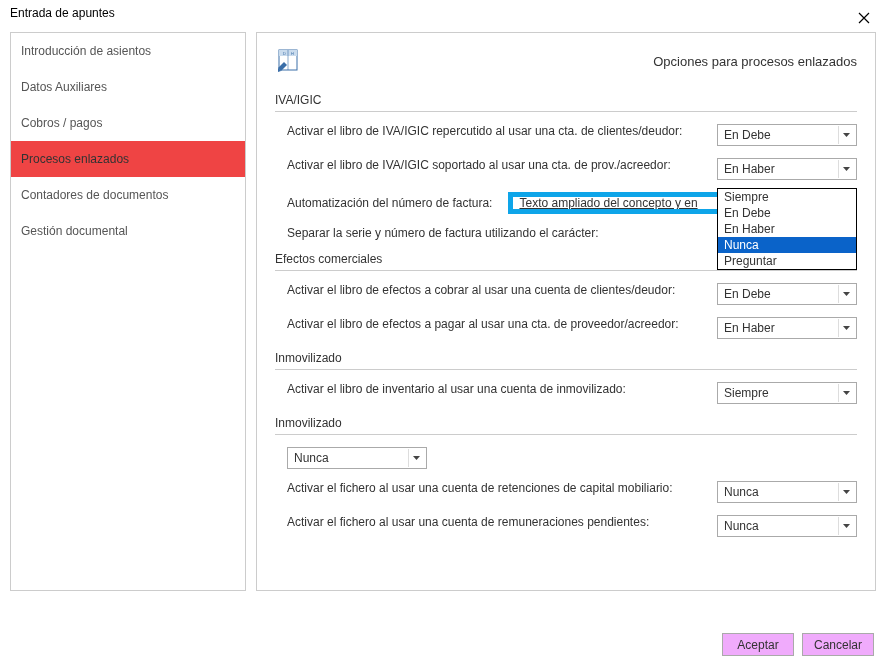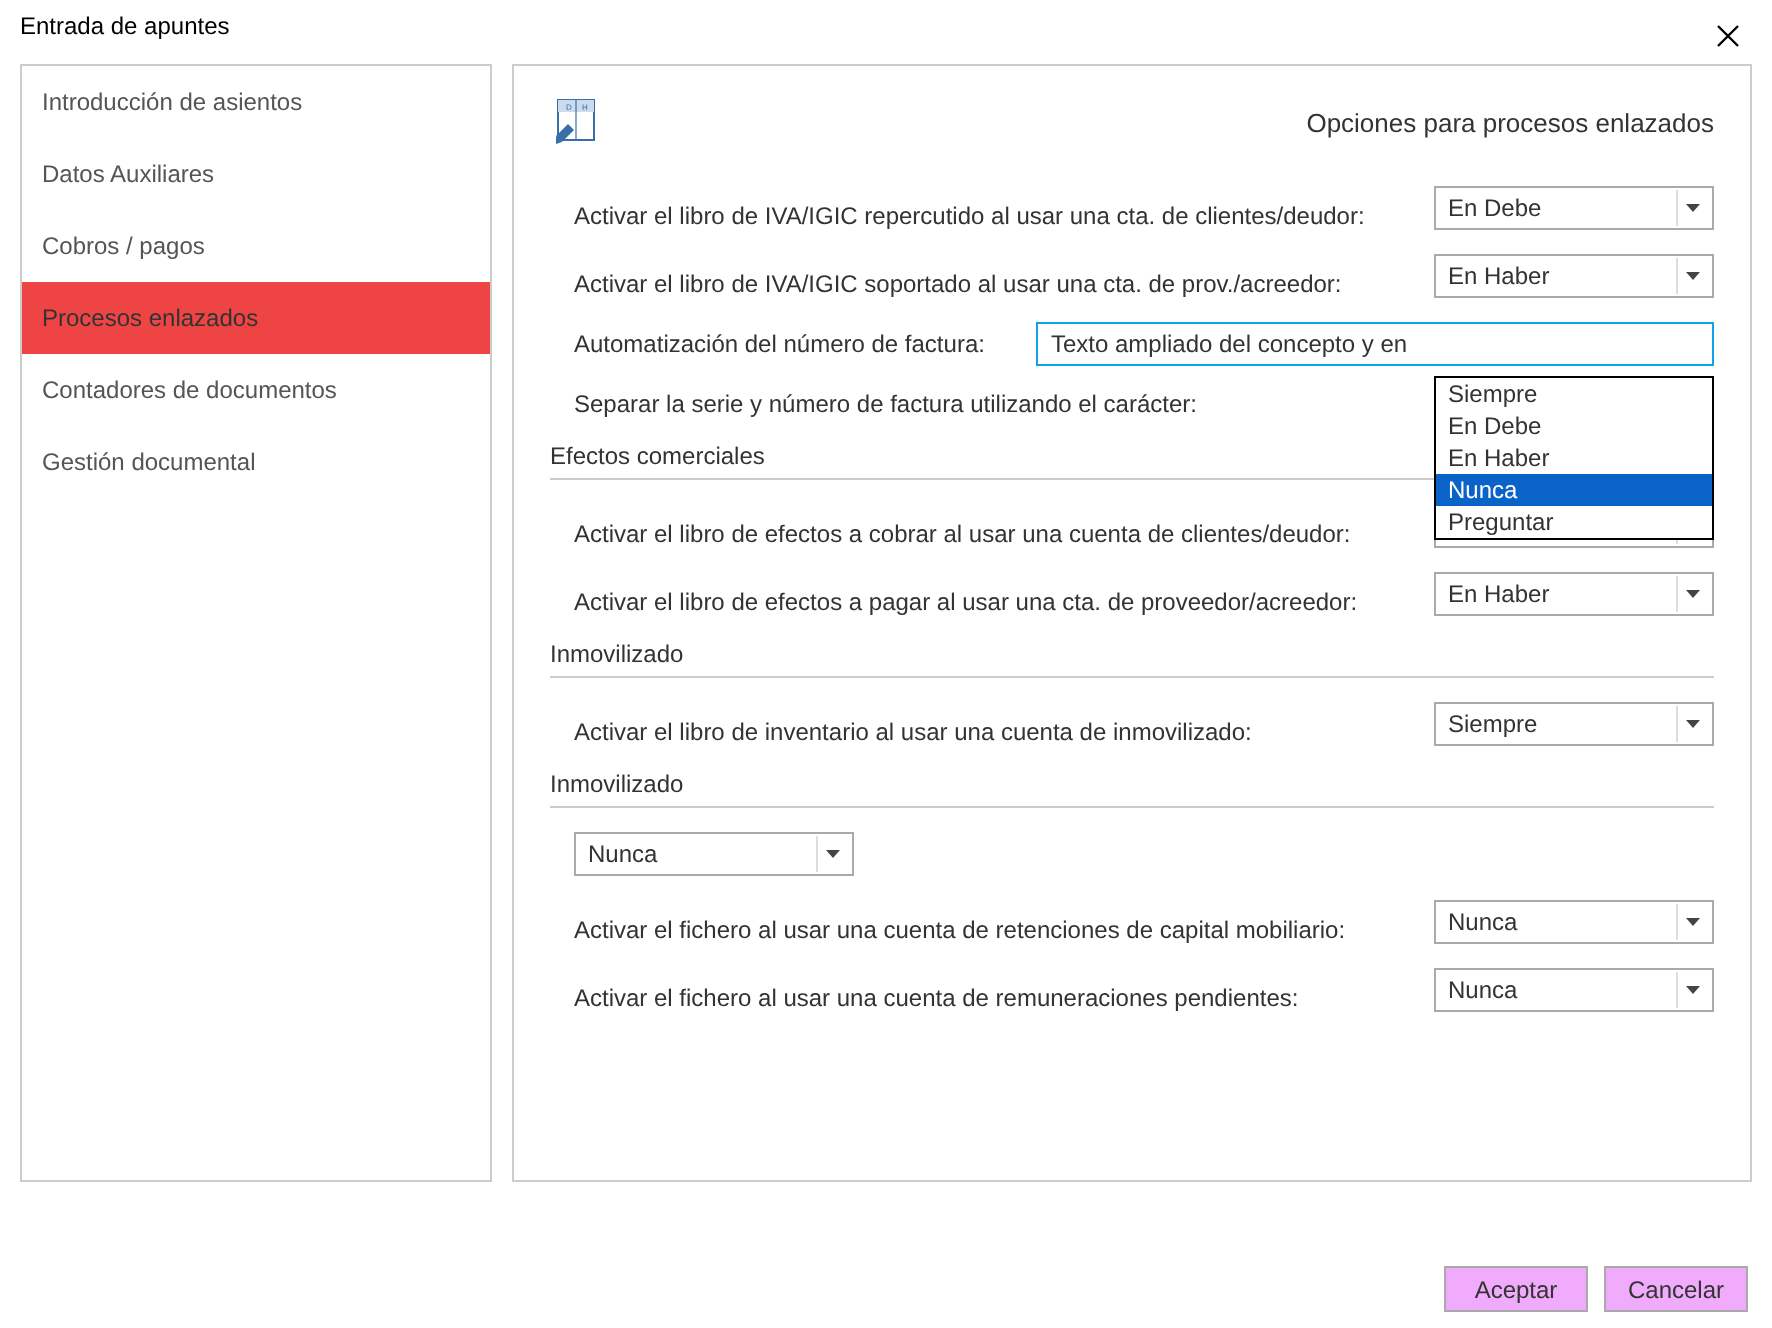--- a/index.html
+++ b/index.html
@@ -77,21 +77,21 @@
     .section-header {
       font-size: 12px;
       color: #333;
       border-bottom: 1px solid #ccc;
       padding-bottom: 4px;
       margin-bottom: 12px;
       margin-top: 8px;
     }
     .form-row {
       display: flex;
-      align-items: flex-end;
+      align-items: flex-start;
       margin-bottom: 12px;
       padding-left: 12px;
     }
     .form-label {
       flex: 1;
       font-size: 12px;
       color: #333;
       padding-right: 10px;
     }
     .combo {
@@ -110,35 +110,36 @@
       width: 16px;
       height: 18px;
       display: flex;
       align-items: center;
       justify-content: center;
       border-left: 1px solid #ddd;
     }
     .combo-arrow svg { width: 7px; height: 4px; }
     .text-input {
       height: 22px;
-      border: 1px solid #0ea5e9;
+      border: 5px solid #0ea5e9;
       background: #fff;
       padding: 0 6px;
       font-size: 12px;
       display: flex;
       align-items: center;
       overflow: hidden;
       white-space: nowrap;
+      text-decoration: underline;
     }
     .inline-row {
       display: flex;
       align-items: center;
       margin-bottom: 12px;
       padding-left: 12px;
-      gap: 26px;
+      gap: 16px;
     }
     .dropdown-list {
       position: absolute;
       border: 1px solid #000;
       background: #fff;
       z-index: 100;
       width: 140px;
     }
     .dropdown-option {
       padding: 1px 6px;
@@ -200,20 +201,21 @@
           <text x="7" y="7" font-size="4" fill="#3a6ea8">D</text>
           <text x="15" y="7" font-size="4" fill="#3a6ea8">H</text>
           <line x1="12" y1="2" x2="12" y2="22" stroke="#3a6ea8" stroke-width="0.6"></line>
           <path d="M2 20 L8 14 L11 17 L5 23 Z" fill="#3a6ea8"></path>
           <path d="M2 20 L5 23 L2 24 Z" fill="#3a6ea8"></path>
         </svg>
       </div>
       <span class="page-title">Opciones para procesos enlazados</span>
     </div>
 
+    <div class="section-header">IVA/IGIC</div>
 
     <div class="form-row">
       <span class="form-label">Activar el libro de IVA/IGIC repercutido al usar una cta. de clientes/deudor:</span>
       <div class="combo">
         <span>En Debe</span>
         <span class="combo-arrow">
             <svg viewBox="0 0 7 4">
               <path d="M0 0 L3.5 4 L7 0 Z" fill="#444"></path>
             </svg>
           </span>

